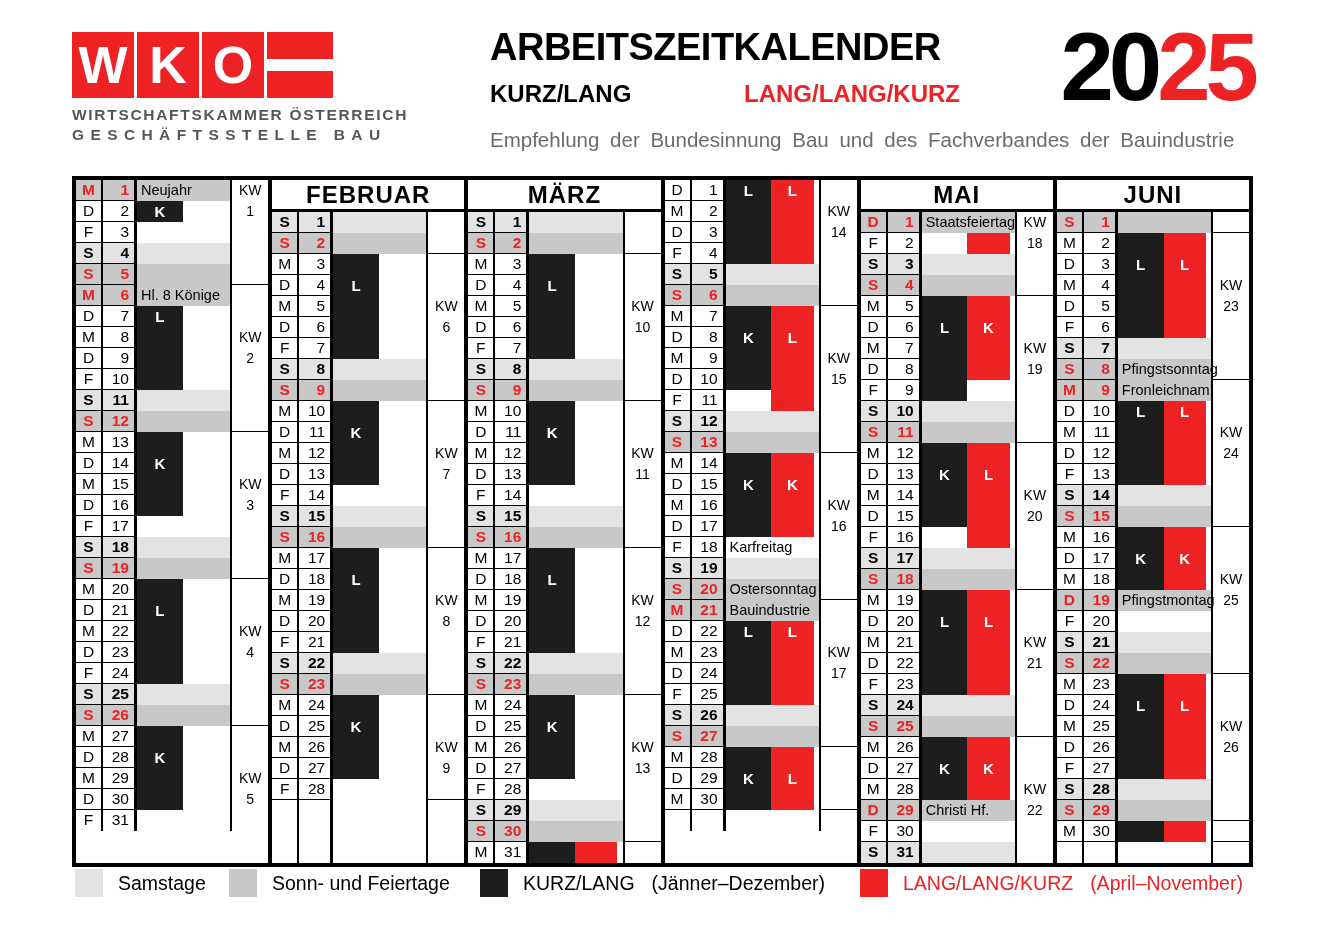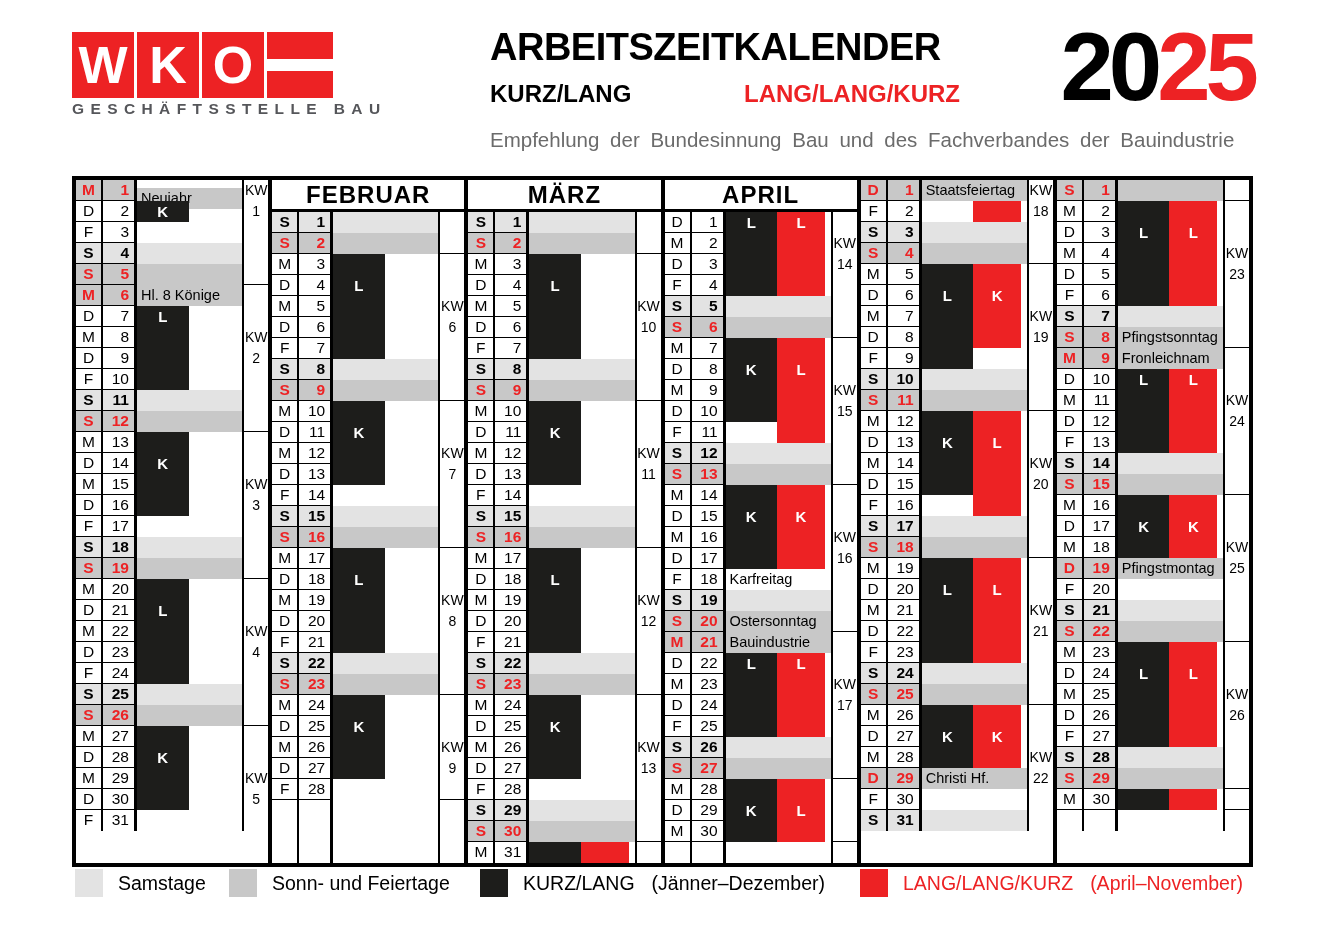--- a/index.html
+++ b/index.html
@@ -27,21 +27,21 @@
        box-sizing:border-box;display:flex;background:#fff;}
   .month{flex:1 1 0;min-width:0;}
   .month + .month{border-left:4px solid #000;}
   .mhead{height:29px;border-bottom:3px solid #000;font-size:24px;font-weight:bold;
          text-align:center;line-height:29px;letter-spacing:1px;}
   .mbody{display:flex;height:651px;}
   .col{box-sizing:border-box;height:651px;}
   .col-lt{width:27px;border-right:2px solid #000;}
   .col-nm{width:34px;border-right:3px solid #000;}
   .col-ct{flex:1;border-right:2px solid #000;position:relative;min-width:0;}
-  .col-kw{width:24px;position:relative;}
+  .col-kw{width:36px;position:relative;}
   .cell{height:21px;box-sizing:border-box;border-bottom:1.5px solid #000;
         font-size:15.5px;line-height:19px;overflow:hidden;}
   .cell:last-child{border-bottom:none;}
   .col-lt .cell{text-align:center;}
   .col-nm .cell{text-align:right;padding-right:5px;}
   .cell.sat{background:#e3e3e3;font-weight:bold;}
   .cell.sun,.cell.hol{background:#c8c8c8;font-weight:bold;color:#ed2224;}
   .cell.fill{background:#fff;}
   .crow{position:absolute;left:0;right:0;height:21px;}
   .crow.sat{background:#e3e3e3;}
@@ -71,20 +71,21 @@
 </head>
 <body>
 
 <div class="logo">
   <div class="logo-tiles">
     <div class="tile">W</div>
     <div class="tile">K</div>
     <div class="tile">O</div>
     <div class="tile tile-flag"></div>
   </div>
+  <div class="logo-line1">WIRTSCHAFTSKAMMER ÖSTERREICH</div>
   <div class="logo-line2">GESCHÄFTSSTELLE BAU</div>
 </div>
 
 <div class="main-title">ARBEITSZEITKALENDER</div>
 <div class="sub-left">KURZ/LANG</div>
 <div class="sub-right">LANG/LANG/KURZ</div>
 <div class="recommendation">Empfehlung der Bundesinnung Bau und des Fachverbandes der Bauindustrie</div>
 <div class="year"><span class="y-black">20</span><span class="y-red">25</span></div>
 
 <div class="cal">
@@ -150,21 +151,21 @@
           <div class="cell work">24</div>
           <div class="cell sat">25</div>
           <div class="cell sun">26</div>
           <div class="cell work">27</div>
           <div class="cell work">28</div>
           <div class="cell work">29</div>
           <div class="cell work">30</div>
           <div class="cell work">31</div>
         </div>
       <div class="col col-ct">
-          <div class="crow sun" style="top:8px">
+          <div class="crow sun" style="top:0px">
             <span class="holtext">Neujahr</span>
           </div>
           <div class="crow sat" style="top:63px"></div>
           <div class="crow sun" style="top:84px"></div>
           <div class="crow sun" style="top:105px">
             <span class="holtext">Hl. 8 Könige</span>
           </div>
           <div class="crow sat" style="top:210px"></div>
           <div class="crow sun" style="top:231px"></div>
           <div class="crow sat" style="top:357px"></div>
@@ -457,21 +458,20 @@
             <div class="kwtxt" style="top:42px">
               <div>KW</div>
               <div>13</div>
             </div>
           </div>
           <div class="kwcell" style="height:21px"></div>
         </div>
     </div>
   </div>
     <div class="month">
-    <div class="mhead">APRIL</div>
     <div class="mbody">
       <div class="col col-lt">
           <div class="cell work">D</div>
           <div class="cell work">M</div>
           <div class="cell work">D</div>
           <div class="cell work">F</div>
           <div class="cell sat">S</div>
           <div class="cell sun">S</div>
           <div class="cell work">M</div>
           <div class="cell work">D</div>
@@ -604,20 +604,21 @@
               <div>KW</div>
               <div>17</div>
             </div>
           </div>
           <div class="kwcell" style="height:63px"></div>
           <div class="kwcell" style="height:21px"></div>
         </div>
     </div>
   </div>
     <div class="month">
+    <div class="mhead">MAI</div>
     <div class="mbody">
       <div class="col col-lt">
           <div class="cell hol">D</div>
           <div class="cell work">F</div>
           <div class="cell sat">S</div>
           <div class="cell sun">S</div>
           <div class="cell work">M</div>
           <div class="cell work">D</div>
           <div class="cell work">M</div>
           <div class="cell work">D</div>
@@ -748,20 +749,21 @@
           <div class="kwcell" style="height:126px">
             <div class="kwtxt" style="top:42px">
               <div>KW</div>
               <div>22</div>
             </div>
           </div>
         </div>
     </div>
   </div>
     <div class="month">
+    <div class="mhead">JUNI</div>
     <div class="mbody">
       <div class="col col-lt">
           <div class="cell sun">S</div>
           <div class="cell work">M</div>
           <div class="cell work">D</div>
           <div class="cell work">M</div>
           <div class="cell work">D</div>
           <div class="cell work">F</div>
           <div class="cell sat">S</div>
           <div class="cell sun">S</div>

